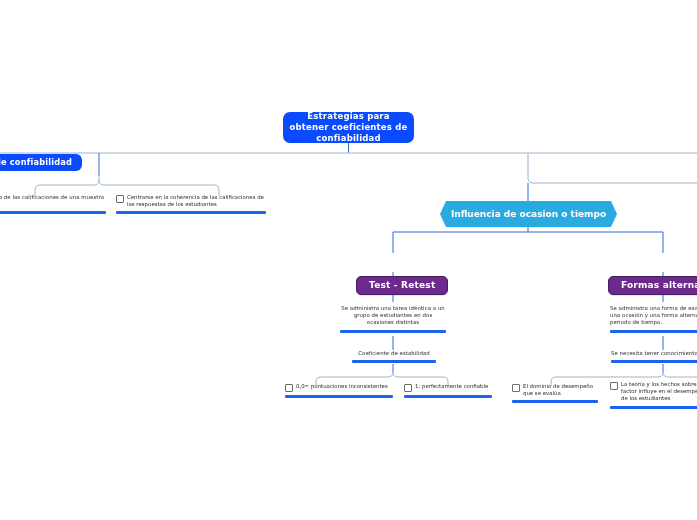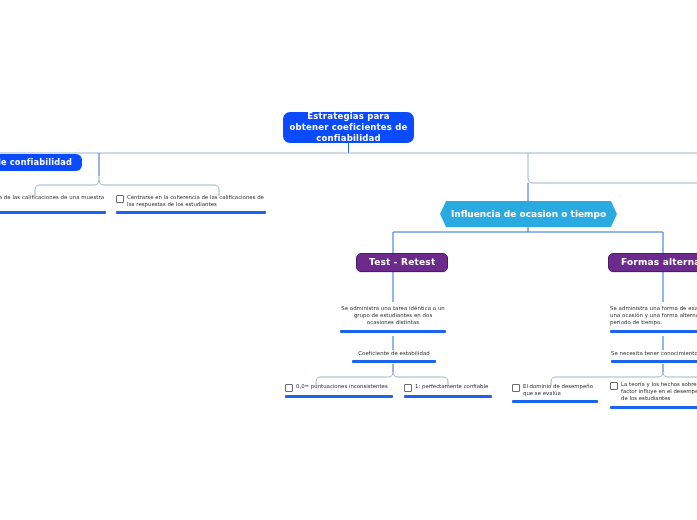--- a/index.html
+++ b/index.html
@@ -67,20 +67,21 @@
 
   .pill-purple {
     background: #6B2A8C;
     border: 1px solid #4A1C63;
     font-size: 9px;
     line-height: 11px;
     padding: 0 12px;
     border-radius: 5px;
     white-space: nowrap;
     box-shadow: 0 1px 0 rgba(0,0,0,.10);
+    margin-top: 23px;
   }
 
   
   .hex {
     background: #29ABE2;
     color: #ffffff;
     font-weight: bold;
     font-size: 9px;
     line-height: 11px;
     padding: 5px 18px;

